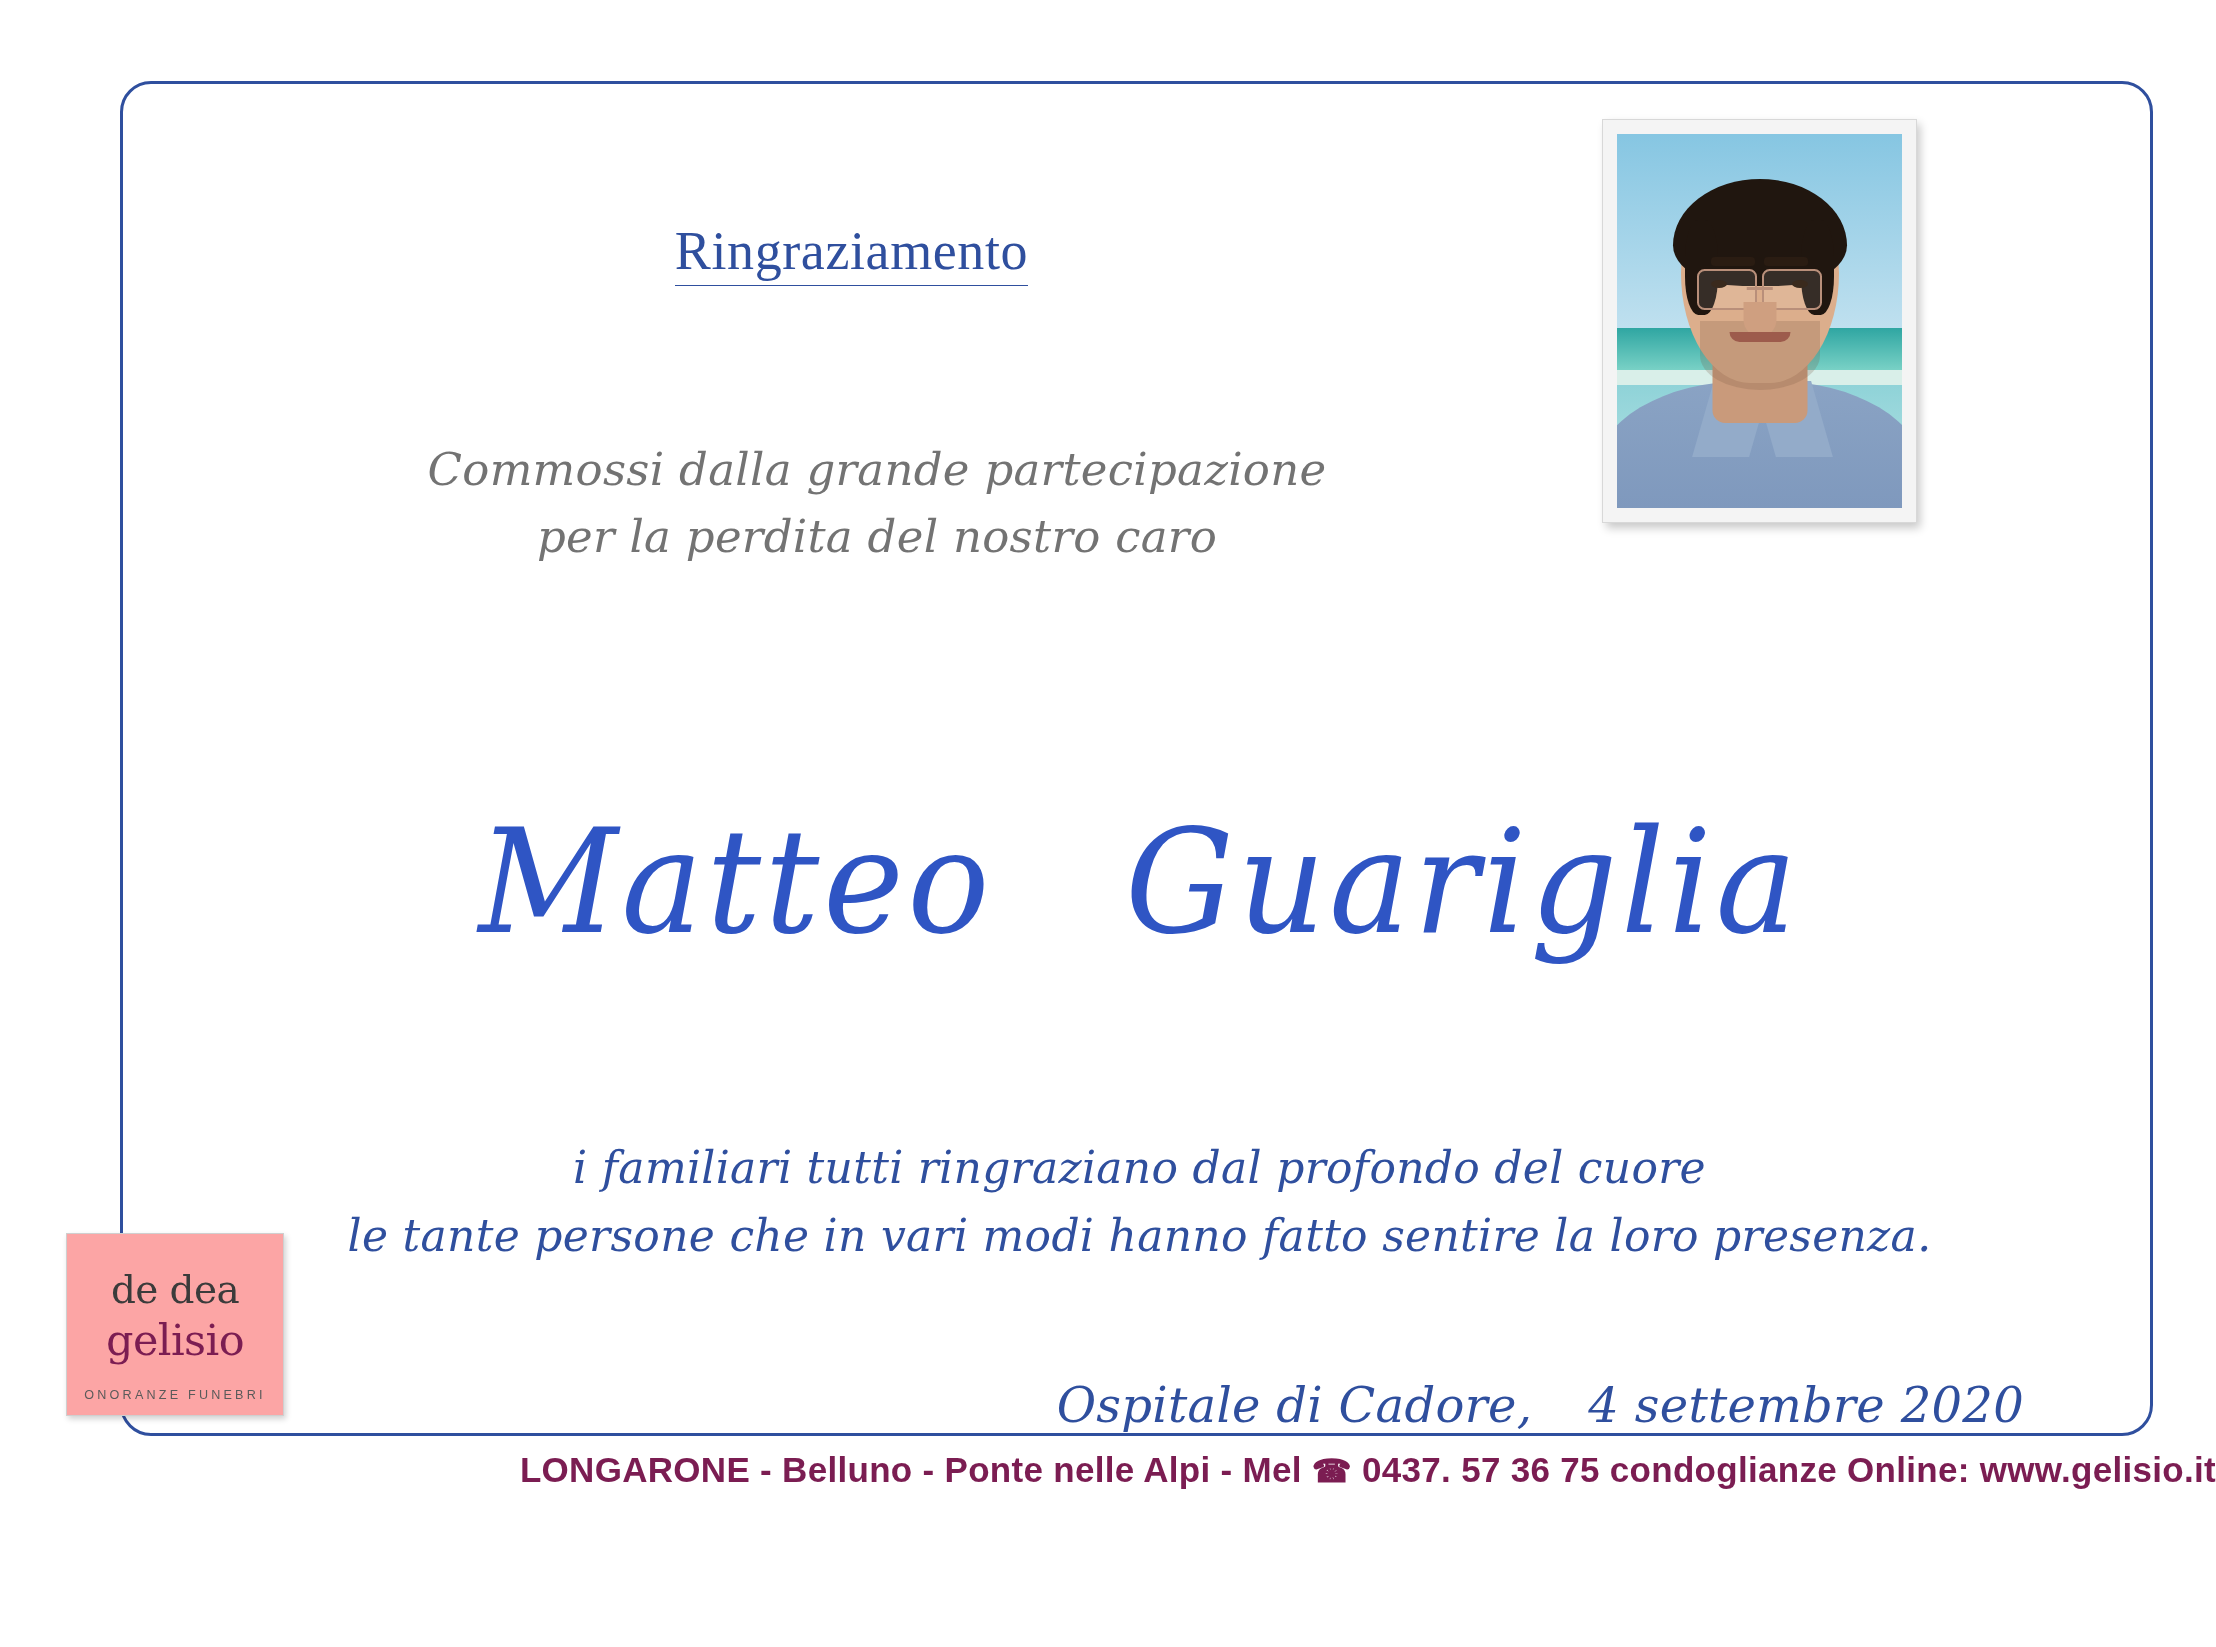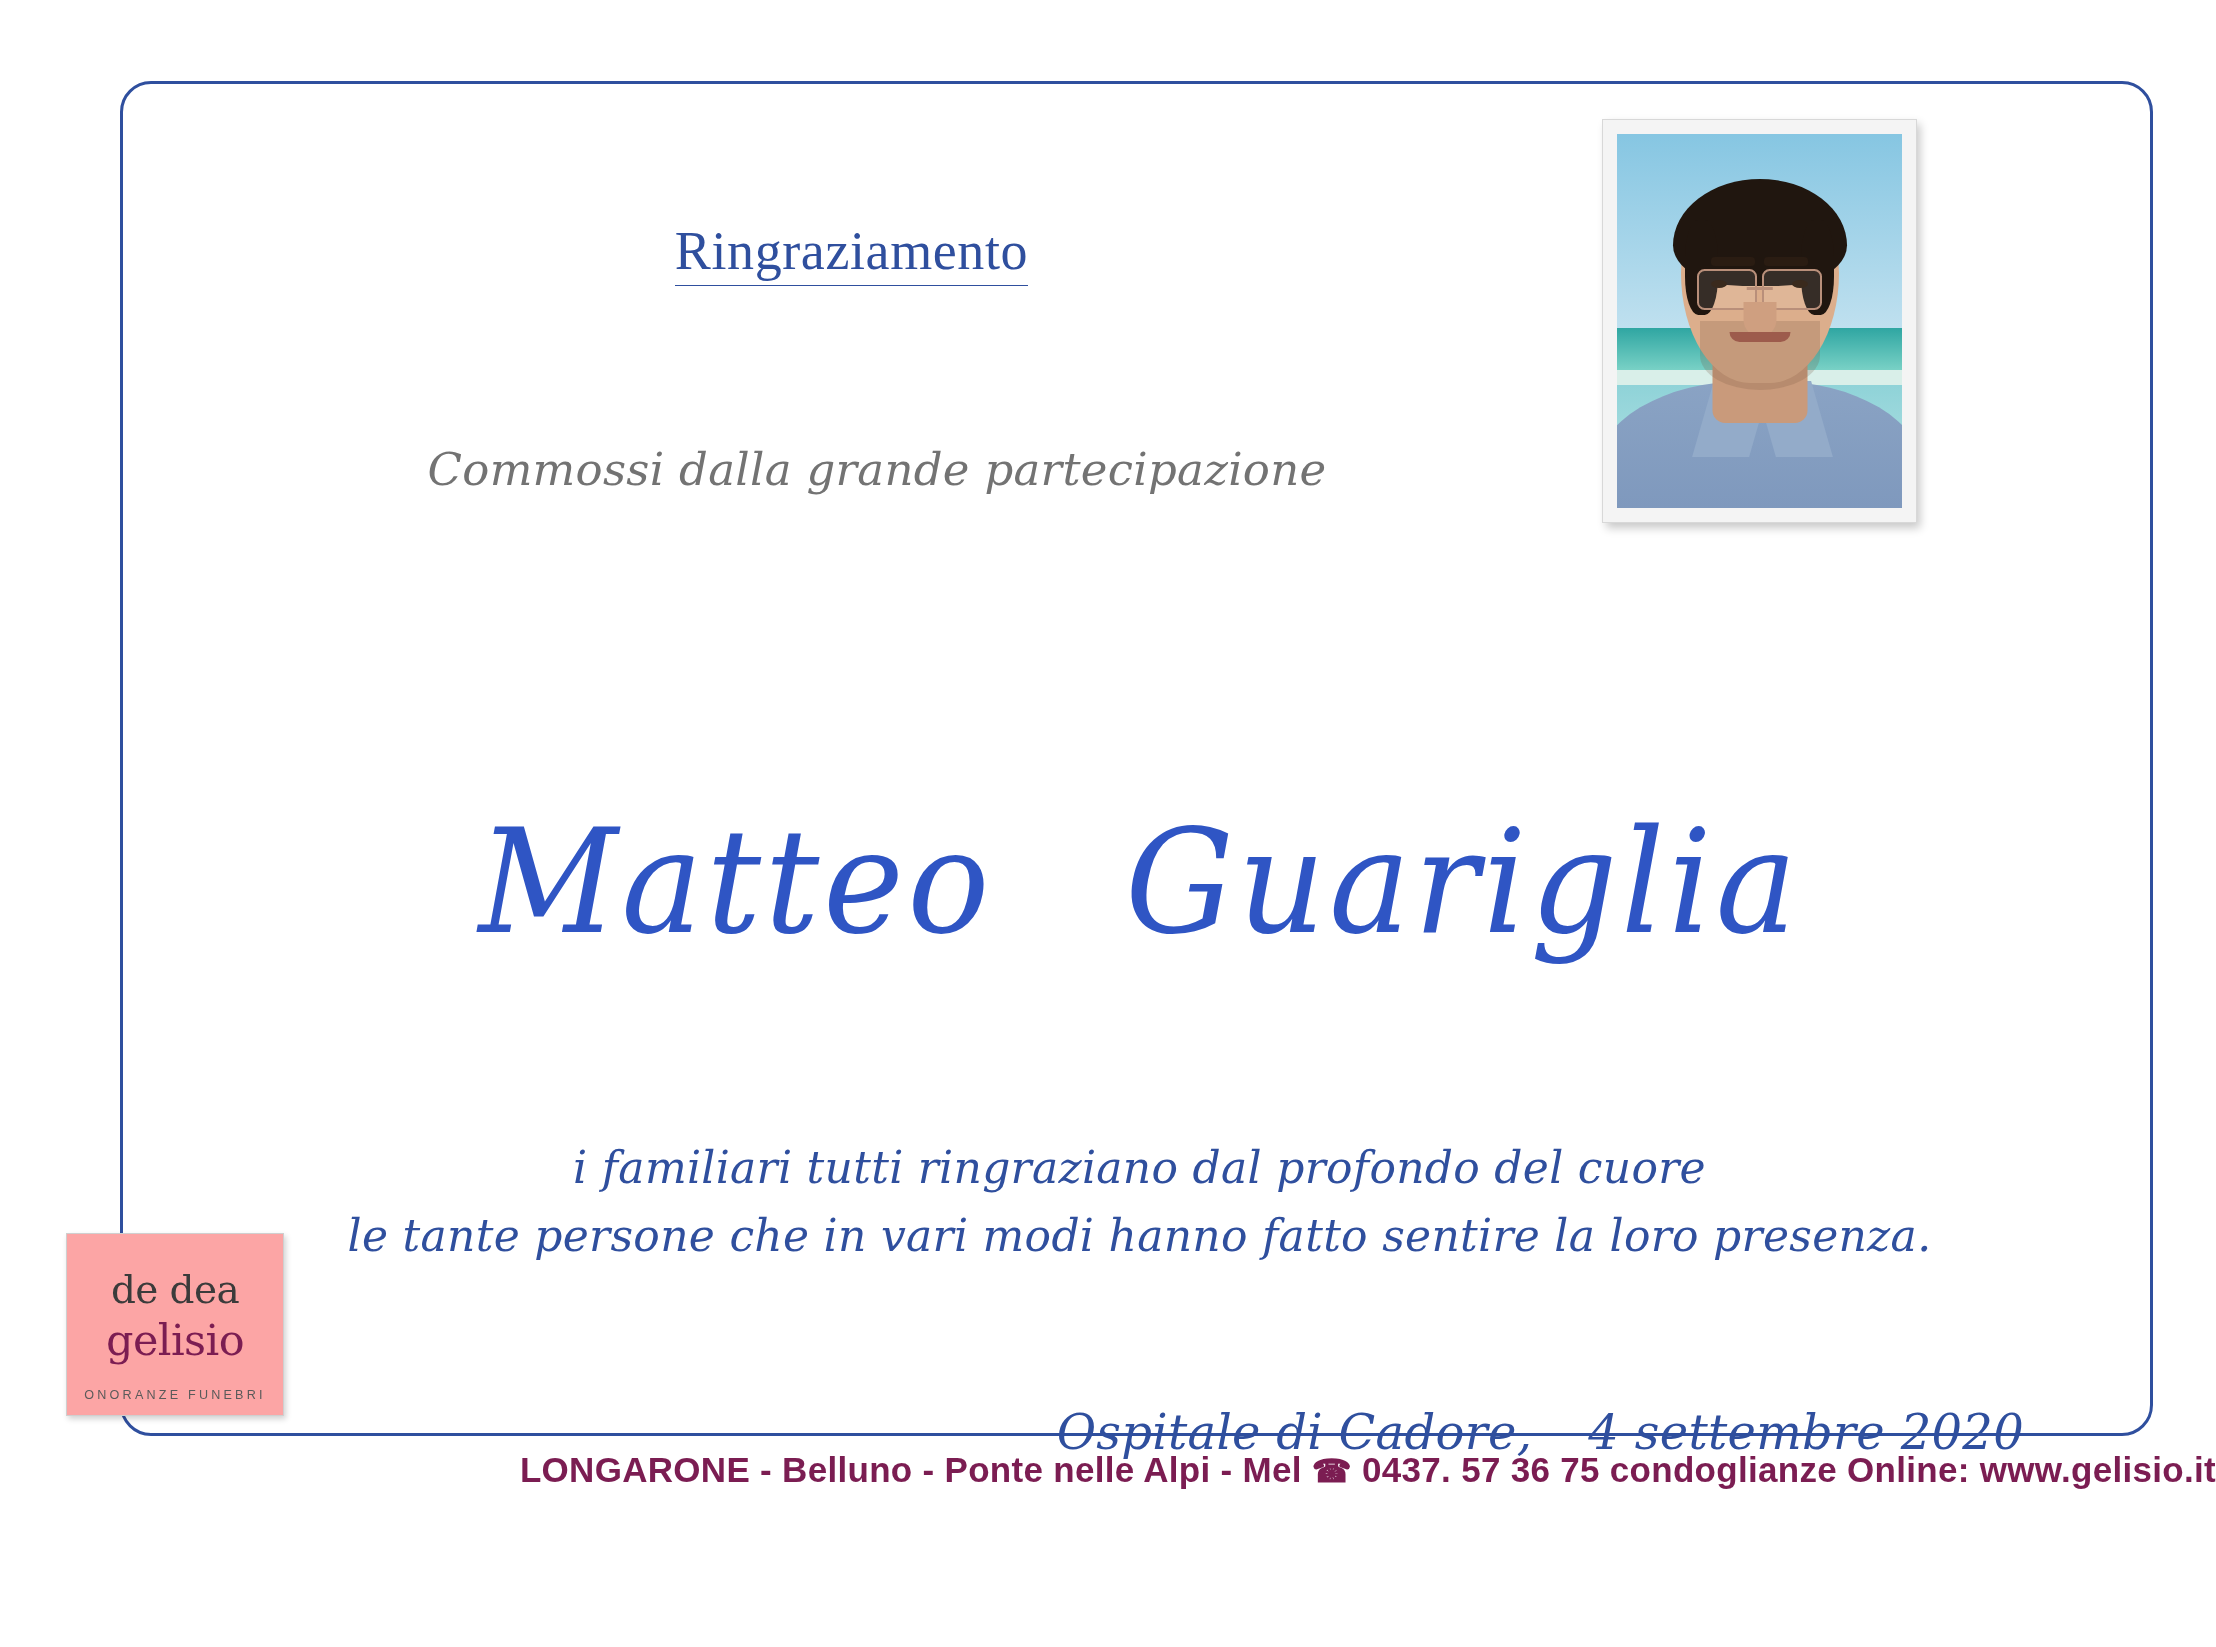--- a/index.html
+++ b/index.html
@@ -90,21 +90,21 @@
     font-style: italic;
     font-size: 44px;
     line-height: 1.55;
     letter-spacing: 0.3px;
   }
 
   
   #placedate {
     position: absolute;
     right: 126px;
-    top: 1320px;
+    top: 1293px;
     color: #2f4f9e;
     font-family: "DejaVu Serif", serif;
     font-style: italic;
     font-size: 48px;
     letter-spacing: 0.3px;
     white-space: nowrap;
   }
   #placedate .spacer { display:inline-block; width: 25px; }
 
   
@@ -322,20 +322,21 @@
 <body>
 
 <div id="card">
 
   <div id="heading">
     <span>Ringraziamento</span>
   </div>
 
   <div id="intro">
     <div>Commossi dalla grande partecipazione</div>
+    <div>per la perdita del nostro caro</div>
   </div>
 
   <div id="name">
     <span>Matteo</span>
     <span class="gap"></span>
     <span>Guariglia</span>
   </div>
 
   <div id="body-text">
     <div>i familiari tutti ringraziano dal profondo del cuore</div>

